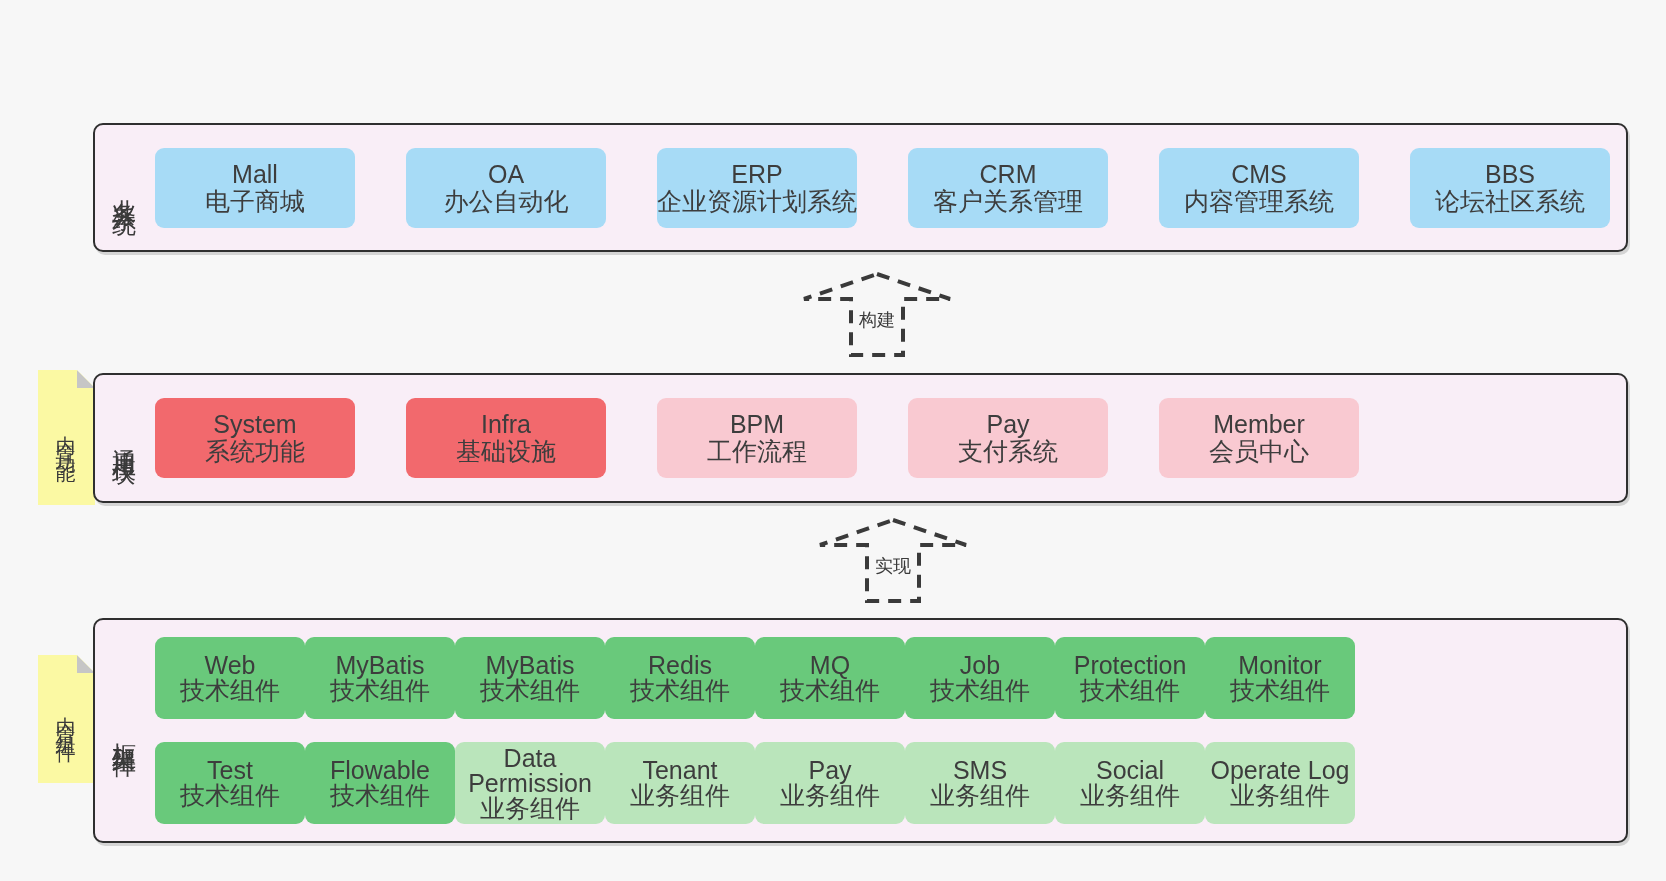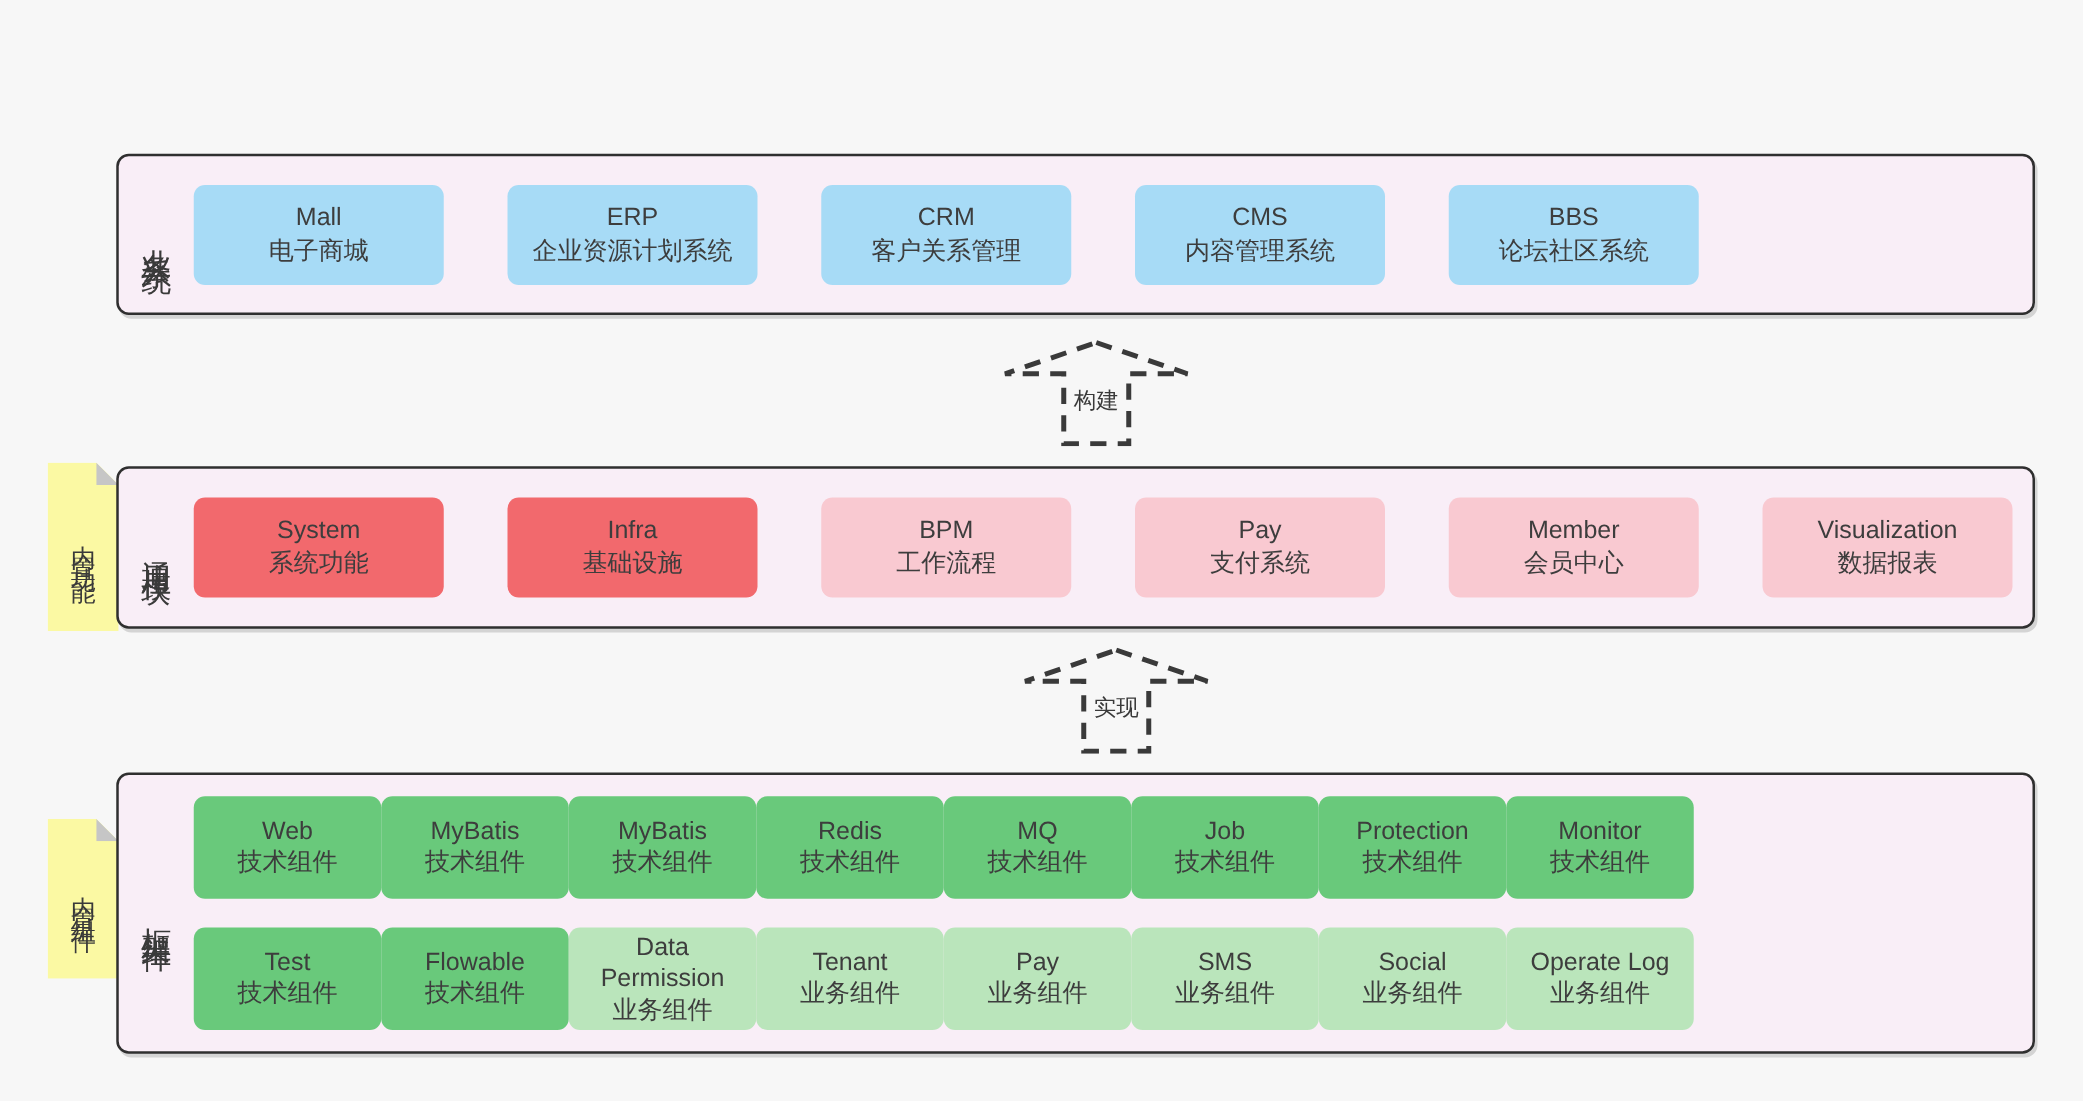--- a/index.html
+++ b/index.html
@@ -18,21 +18,21 @@
               writing-mode:vertical-rl;text-orientation:upright;
               font-size:24px;letter-spacing:4px;color:#3a3a3a;white-space:nowrap;}
 
   .boxes{position:absolute;left:60px;top:0;height:100%;display:flex;align-items:center;gap:51px;}
   .boxes-col{position:absolute;left:60px;top:0;height:100%;display:flex;flex-direction:column;
              justify-content:center;gap:23px;}
   .row{display:flex;}
 
   
   .node{display:flex;flex-direction:column;align-items:center;justify-content:center;
-        border-radius:9px;text-align:center;font-size:20px;line-height:27px;color:#3d3d3d;}
+        border-radius:9px;text-align:center;font-size:25px;line-height:27px;color:#3d3d3d;}
   .w200{width:200px;height:80px;}
   .w150{width:150px;height:82px;line-height:25px;padding:0 2px;box-sizing:border-box;}
   .blue{background:#a7dbf6;}
   .red{background:#f2696d;}
   .pink{background:#f9c9d1;}
   .green{background:#69c97b;}
   .lightgreen{background:#bae5bb;}
 
   
   .note{position:absolute;left:38px;width:57px;background:#fbf9a3;
@@ -72,20 +72,24 @@
   </div>
 
   <div class="band" id="band-business">
     <div class="band-label">业务系统</div>
     <div class="boxes">
       <div class="node w200 blue">
         <div>Mall</div>
         <div>电子商城</div>
       </div>
       <div class="node w200 blue">
+        <div>OA</div>
+        <div>办公自动化</div>
+      </div>
+      <div class="node w200 blue">
         <div>ERP</div>
         <div>企业资源计划系统</div>
       </div>
       <div class="node w200 blue">
         <div>CRM</div>
         <div>客户关系管理</div>
       </div>
       <div class="node w200 blue">
         <div>CMS</div>
         <div>内容管理系统</div>
@@ -120,24 +124,20 @@
         <div>工作流程</div>
       </div>
       <div class="node w200 pink">
         <div>Pay</div>
         <div>支付系统</div>
       </div>
       <div class="node w200 pink">
         <div>Member</div>
         <div>会员中心</div>
       </div>
-      <div class="node w200 pink">
-        <div>Visualization</div>
-        <div>数据报表</div>
-      </div>
     </div>
   </div>
 
   <div class="arrow" id="arrow-implement">
     <svg width="150" height="85" viewBox="0 0 150 85">
       <polygon points="75,2 148,27 101,27 101,83 49,83 49,27 2,27" fill="none" stroke="#3a3a3a" stroke-width="4" stroke-dasharray="13 9"></polygon>
     </svg>
     <div class="arrow-label">实现</div>
   </div>
 

